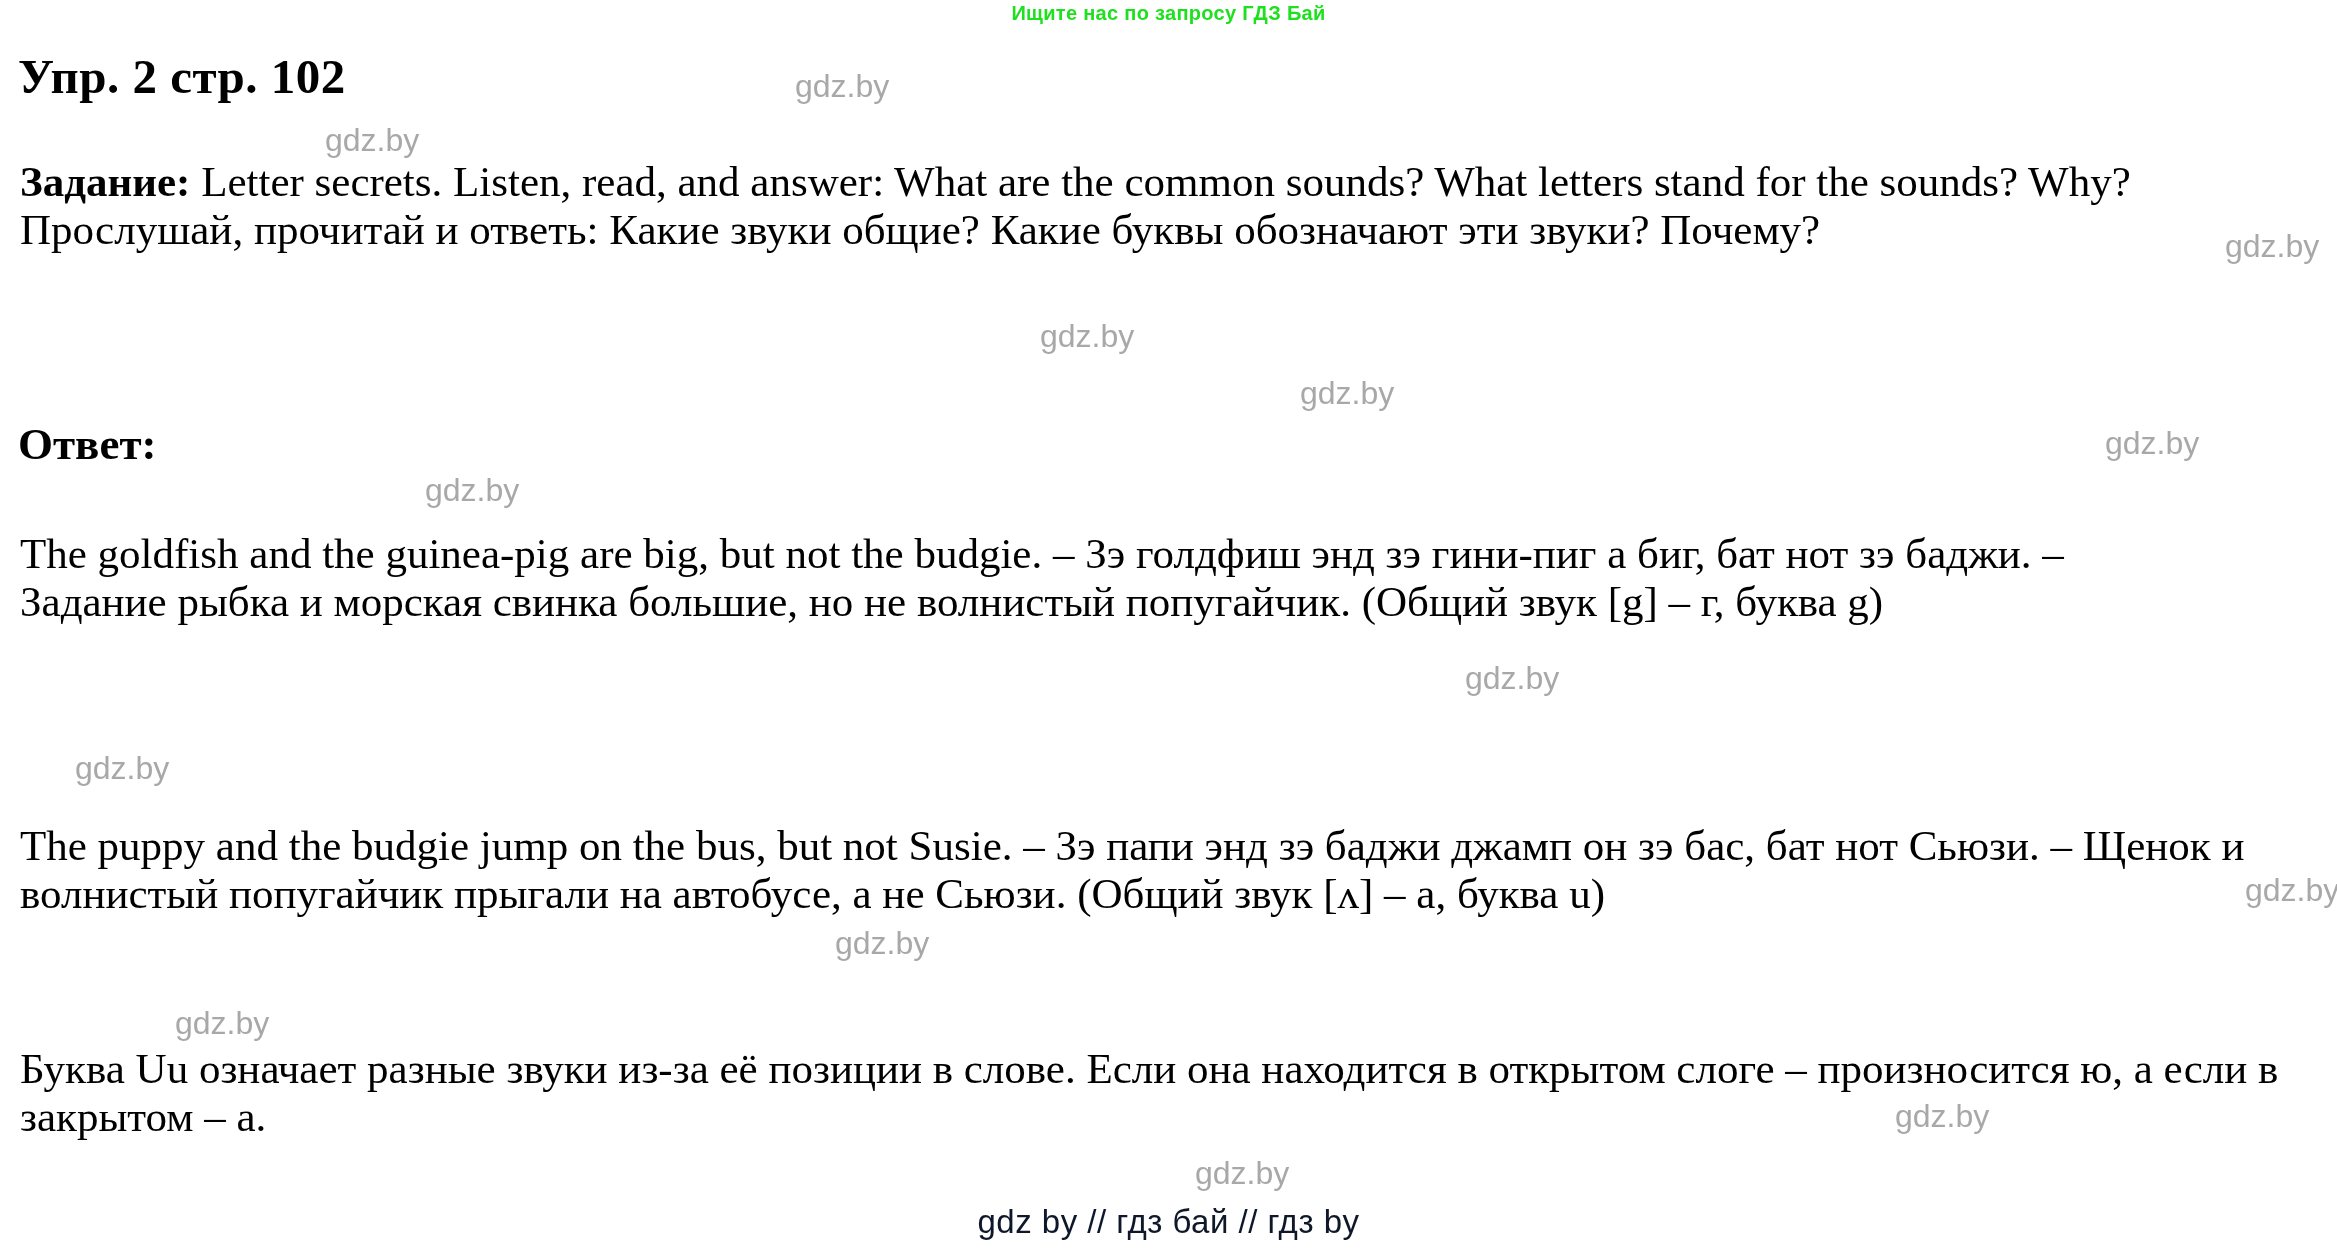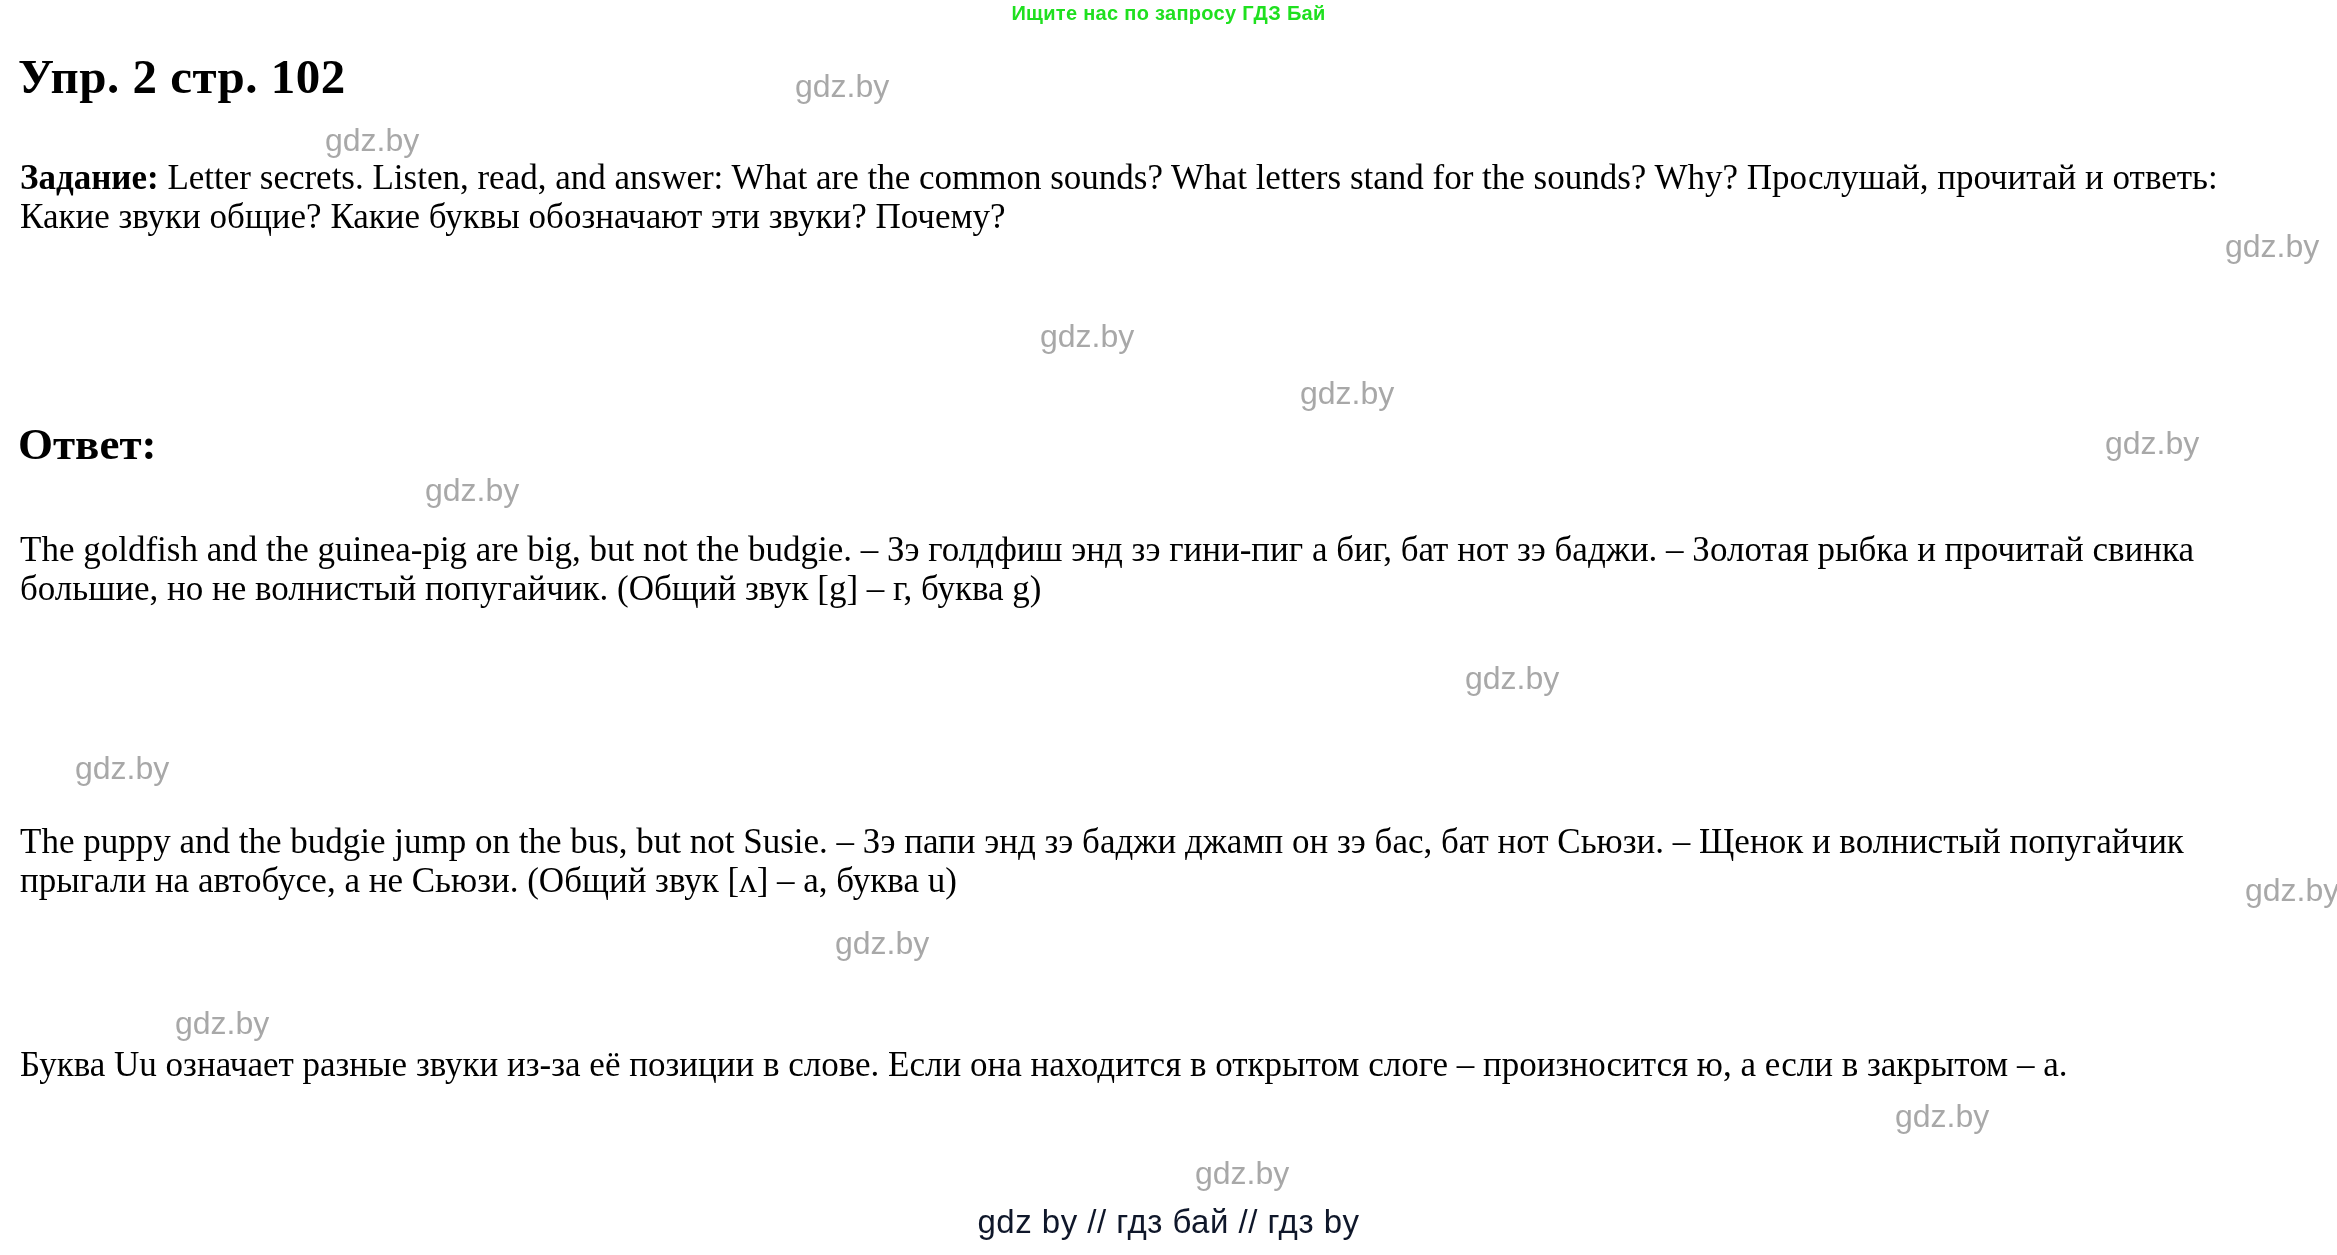--- a/index.html
+++ b/index.html
@@ -39,21 +39,21 @@
     top: 48px;
     left: 18px;
     font-size: 49px;
     font-weight: bold;
     letter-spacing: 0.5px;
   }
   .block {
     position: absolute;
     left: 20px;
     right: 40px;
-    font-size: 35px;
+    font-size: 43px;
     line-height: 1.12;
   }
   .task {
     top: 158px;
     width: 2270px;
   }
   .task b {
     font-weight: bold;
   }
   .answer-label {
@@ -97,21 +97,21 @@
 
   <div class="block task">
     <b>Задание:</b>
     <span>Letter secrets. Listen, read, and answer: What are the common sounds? What letters stand for the sounds? Why?</span>
     <span>Прослушай, прочитай и ответь: Какие звуки общие? Какие буквы обозначают эти звуки? Почему?</span>
   </div>
 
   <div class="answer-label">Ответ:</div>
 
   <div class="block para para1">
-    <span>The goldfish and the guinea-pig are big, but not the budgie.</span><span> – </span><span>Зэ голдфиш энд зэ гини-пиг а биг, бат нот зэ баджи.</span><span> – </span><span>Золотая рыбка и прочитай свинка большие, но не волнистый попугайчик.</span>
+    <span>The goldfish and the guinea-pig are big, but not the budgie.</span><span> – </span><span>Зэ голдфиш энд зэ гини-пиг а биг, бат нот зэ баджи.</span><span> – </span><span>Задание рыбка и морская свинка большие, но не волнистый попугайчик.</span>
     <span>(Общий звук [g] – г, буква g)</span>
   </div>
 
   <div class="block para para2">
     <span>The puppy and the budgie jump on the bus, but not Susie.</span><span> – </span><span>Зэ папи энд зэ баджи джамп он зэ бас, бат нот Сьюзи.</span><span> – </span><span>Щенок и волнистый попугайчик прыгали на автобусе, а не Сьюзи.</span>
     <span>(Общий звук [ʌ] – а, буква u)</span>
   </div>
 
   <div class="block para para3">
     <span>Буква Uu означает разные звуки из-за её позиции в слове. Если она находится в открытом слоге – произносится ю, а если в закрытом – а.</span>

